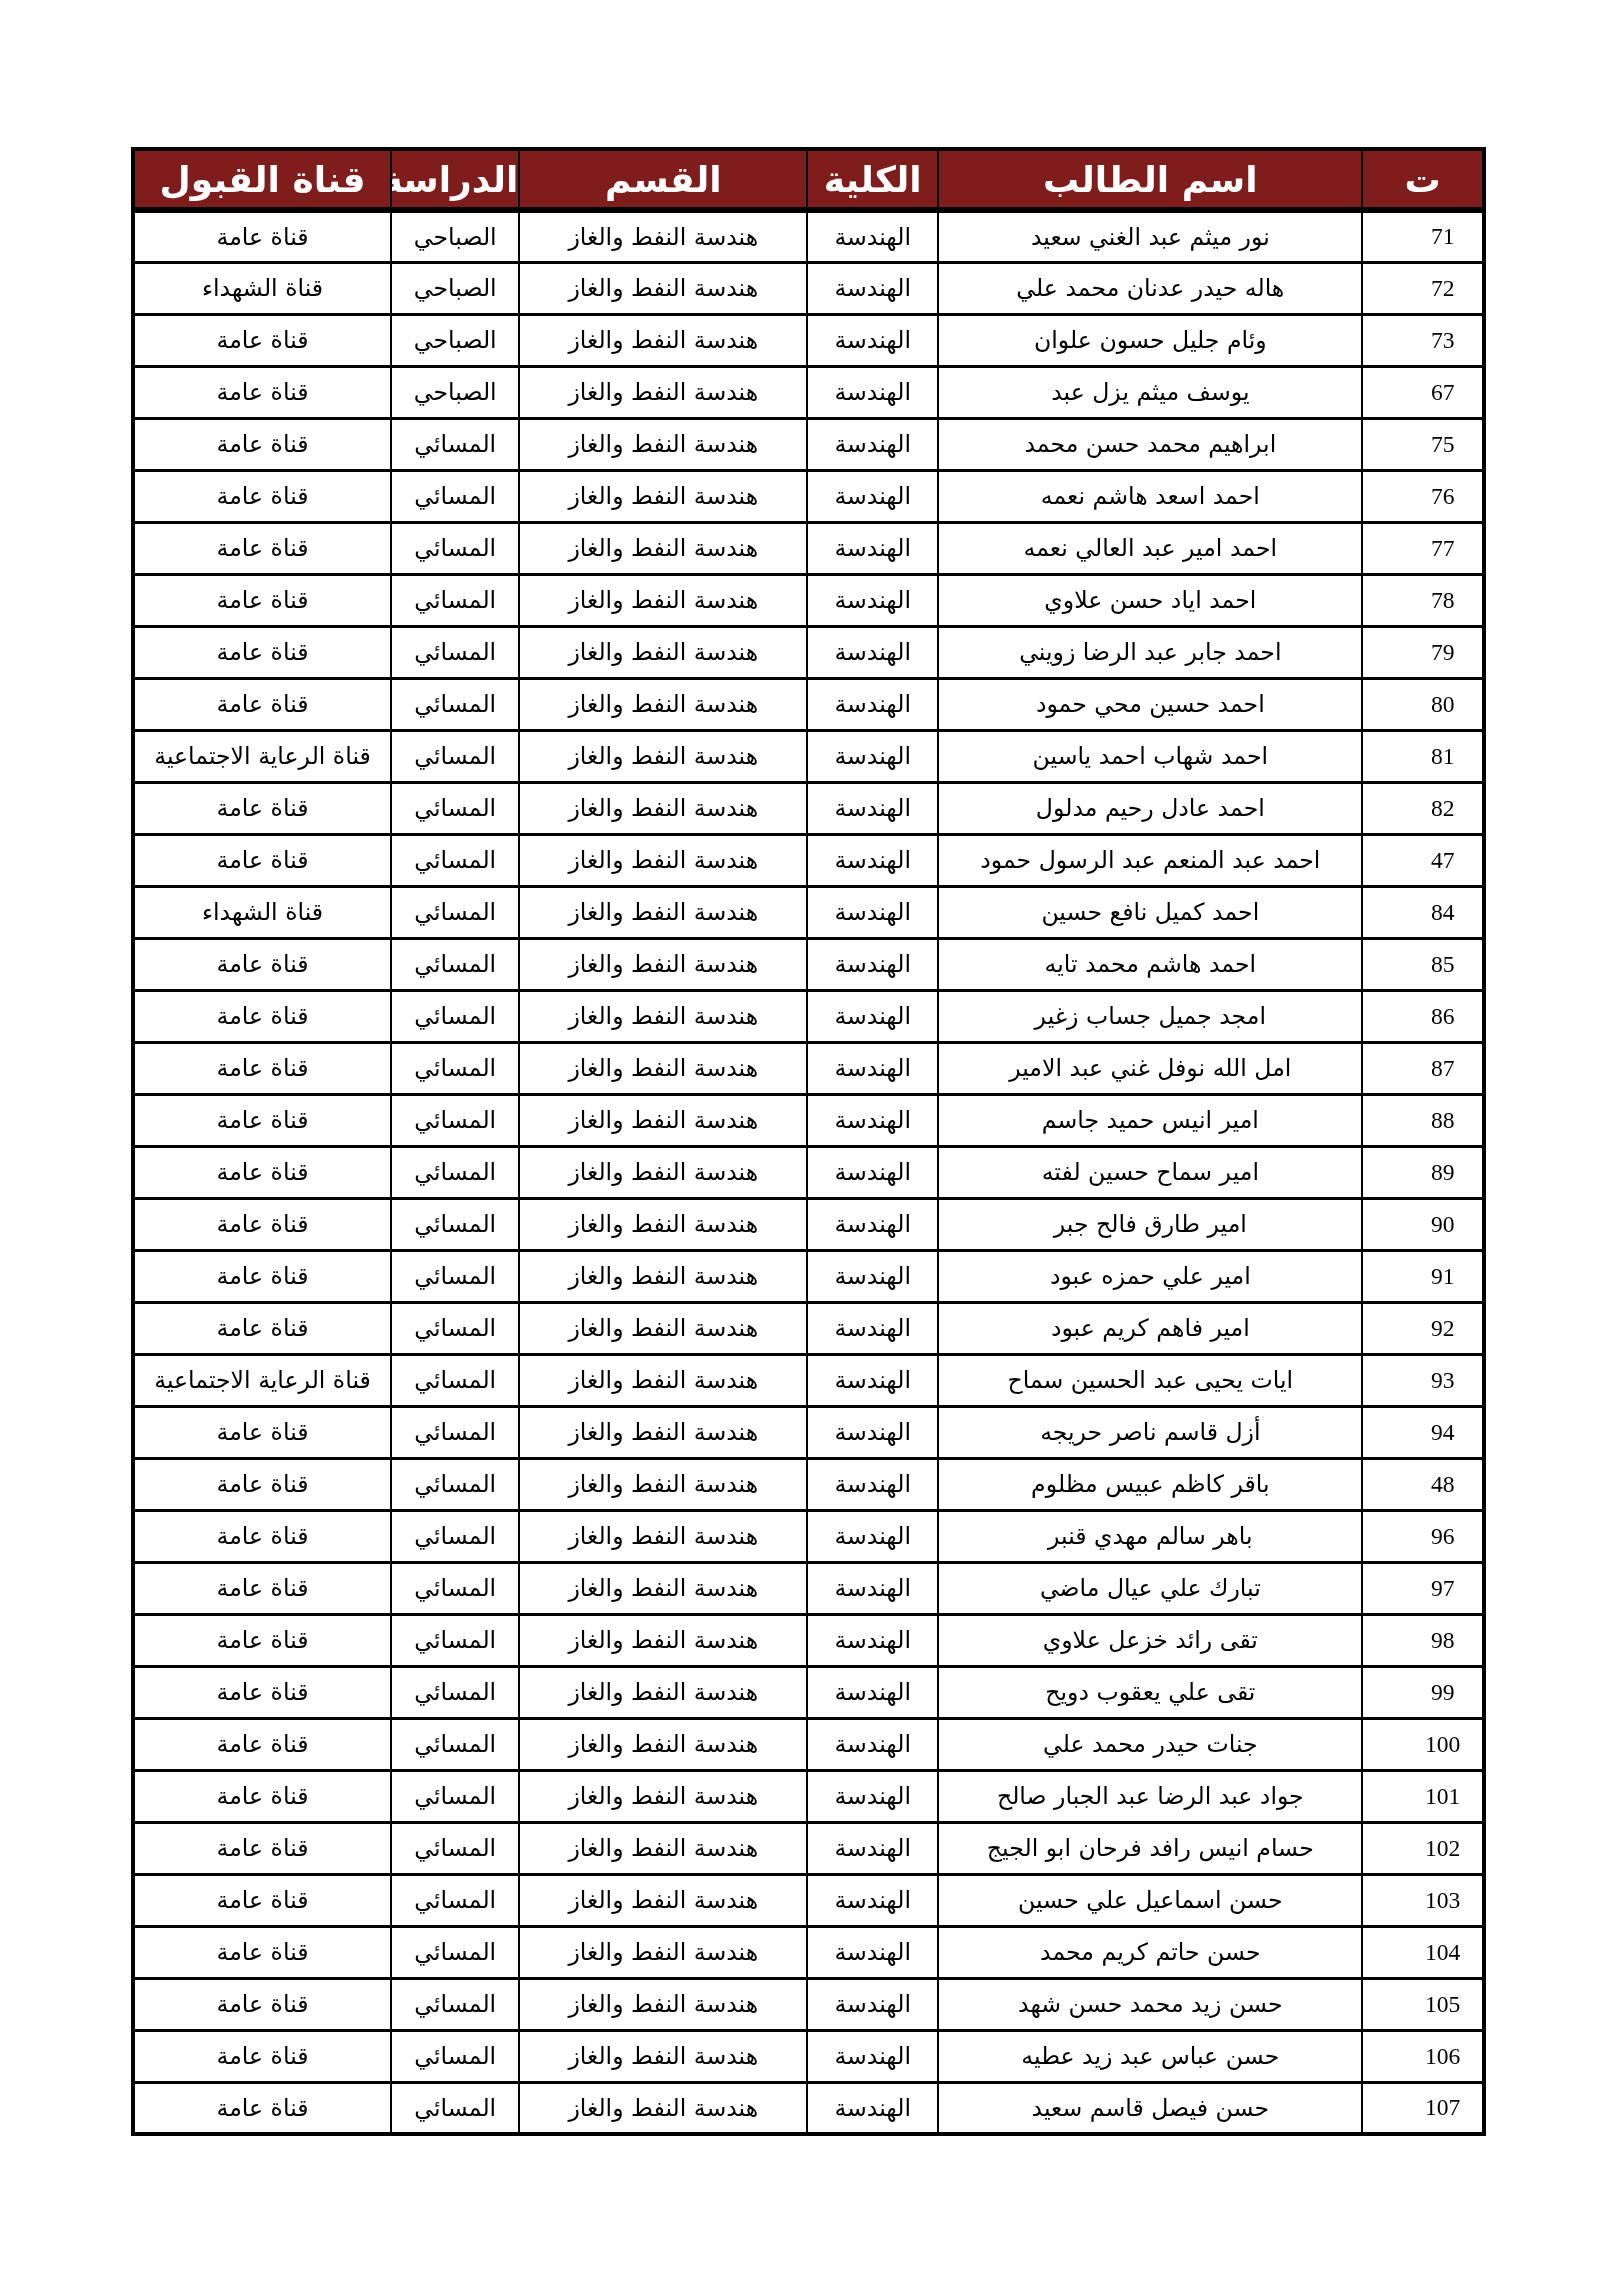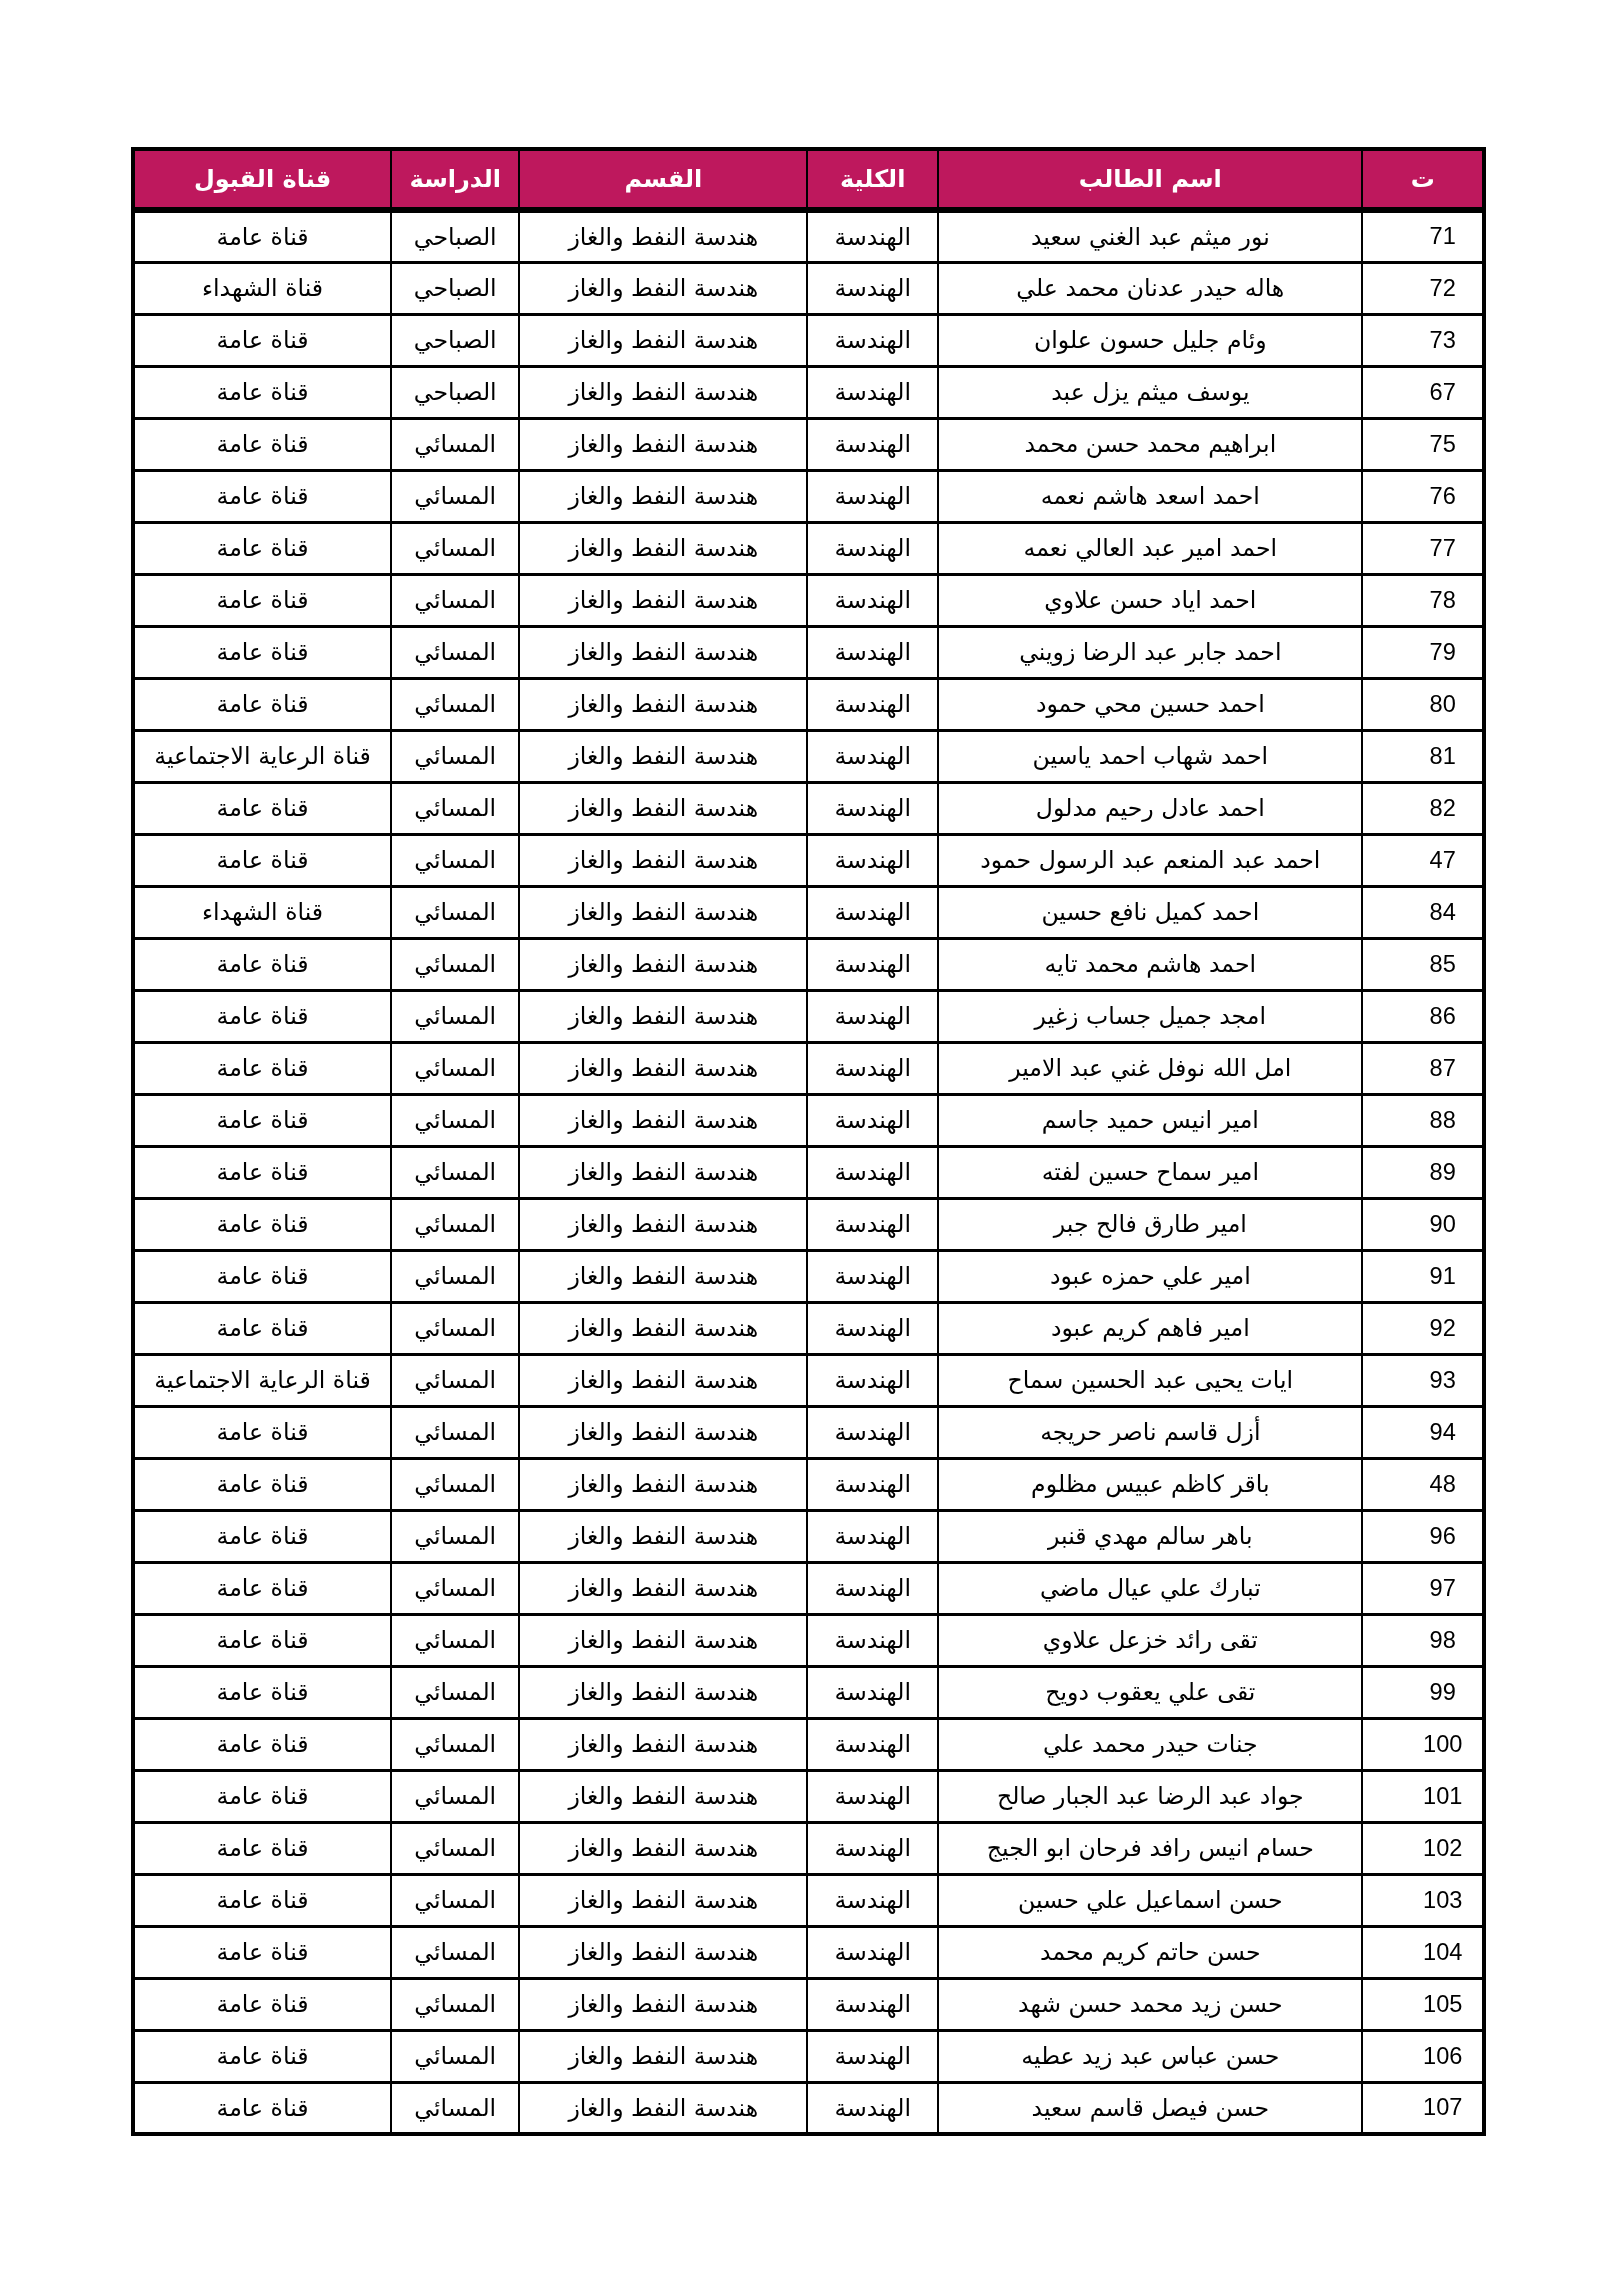--- a/index.html
+++ b/index.html
@@ -33,35 +33,35 @@
   table.students { border-width: 4.6px; }
   table.students th, table.students td {
     border-top-width: 3.3px;
     border-bottom-width: 3.3px;
     text-align: center;
     vertical-align: middle;
     white-space: nowrap;
     overflow: hidden;
   }
   table.students thead th {
-    background: #be185d;
+    background: #7f1d1d;
     color: #ffffff;
     height: 61px;
-    font-size: 24px;
+    font-size: 36px;
     font-weight: bold;
     border-bottom-width: 6.5px;
   }
   table.students tbody td {
     height: 52px;
     color: #000000;
     font-size: 23.6px;
     font-weight: 500;
     background: #ffffff;
   }
-  td.col-no    { font-size: 26px; font-family: Liberation Sans, sans-serif; padding-left: 40px; }
+  td.col-no    { font-size: 26px; font-family: Liberation Serif, serif; padding-left: 40px; }
   td.col-name  { font-size: 23.6px; }
   td.col-college, td.col-dept, td.col-study { font-size: 23px; }
   td.col-channel { font-size: 21.6px; margin-left: 35px; }
 </style>
 </head>
 <body>
 
 <div class="sheet">
   <table class="students">
     <colgroup>

